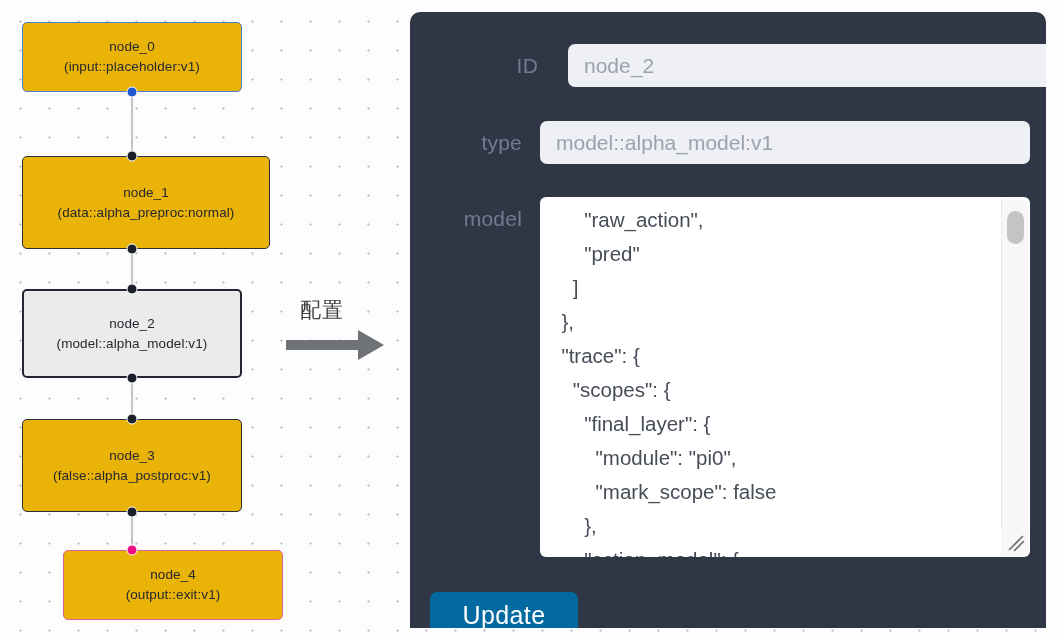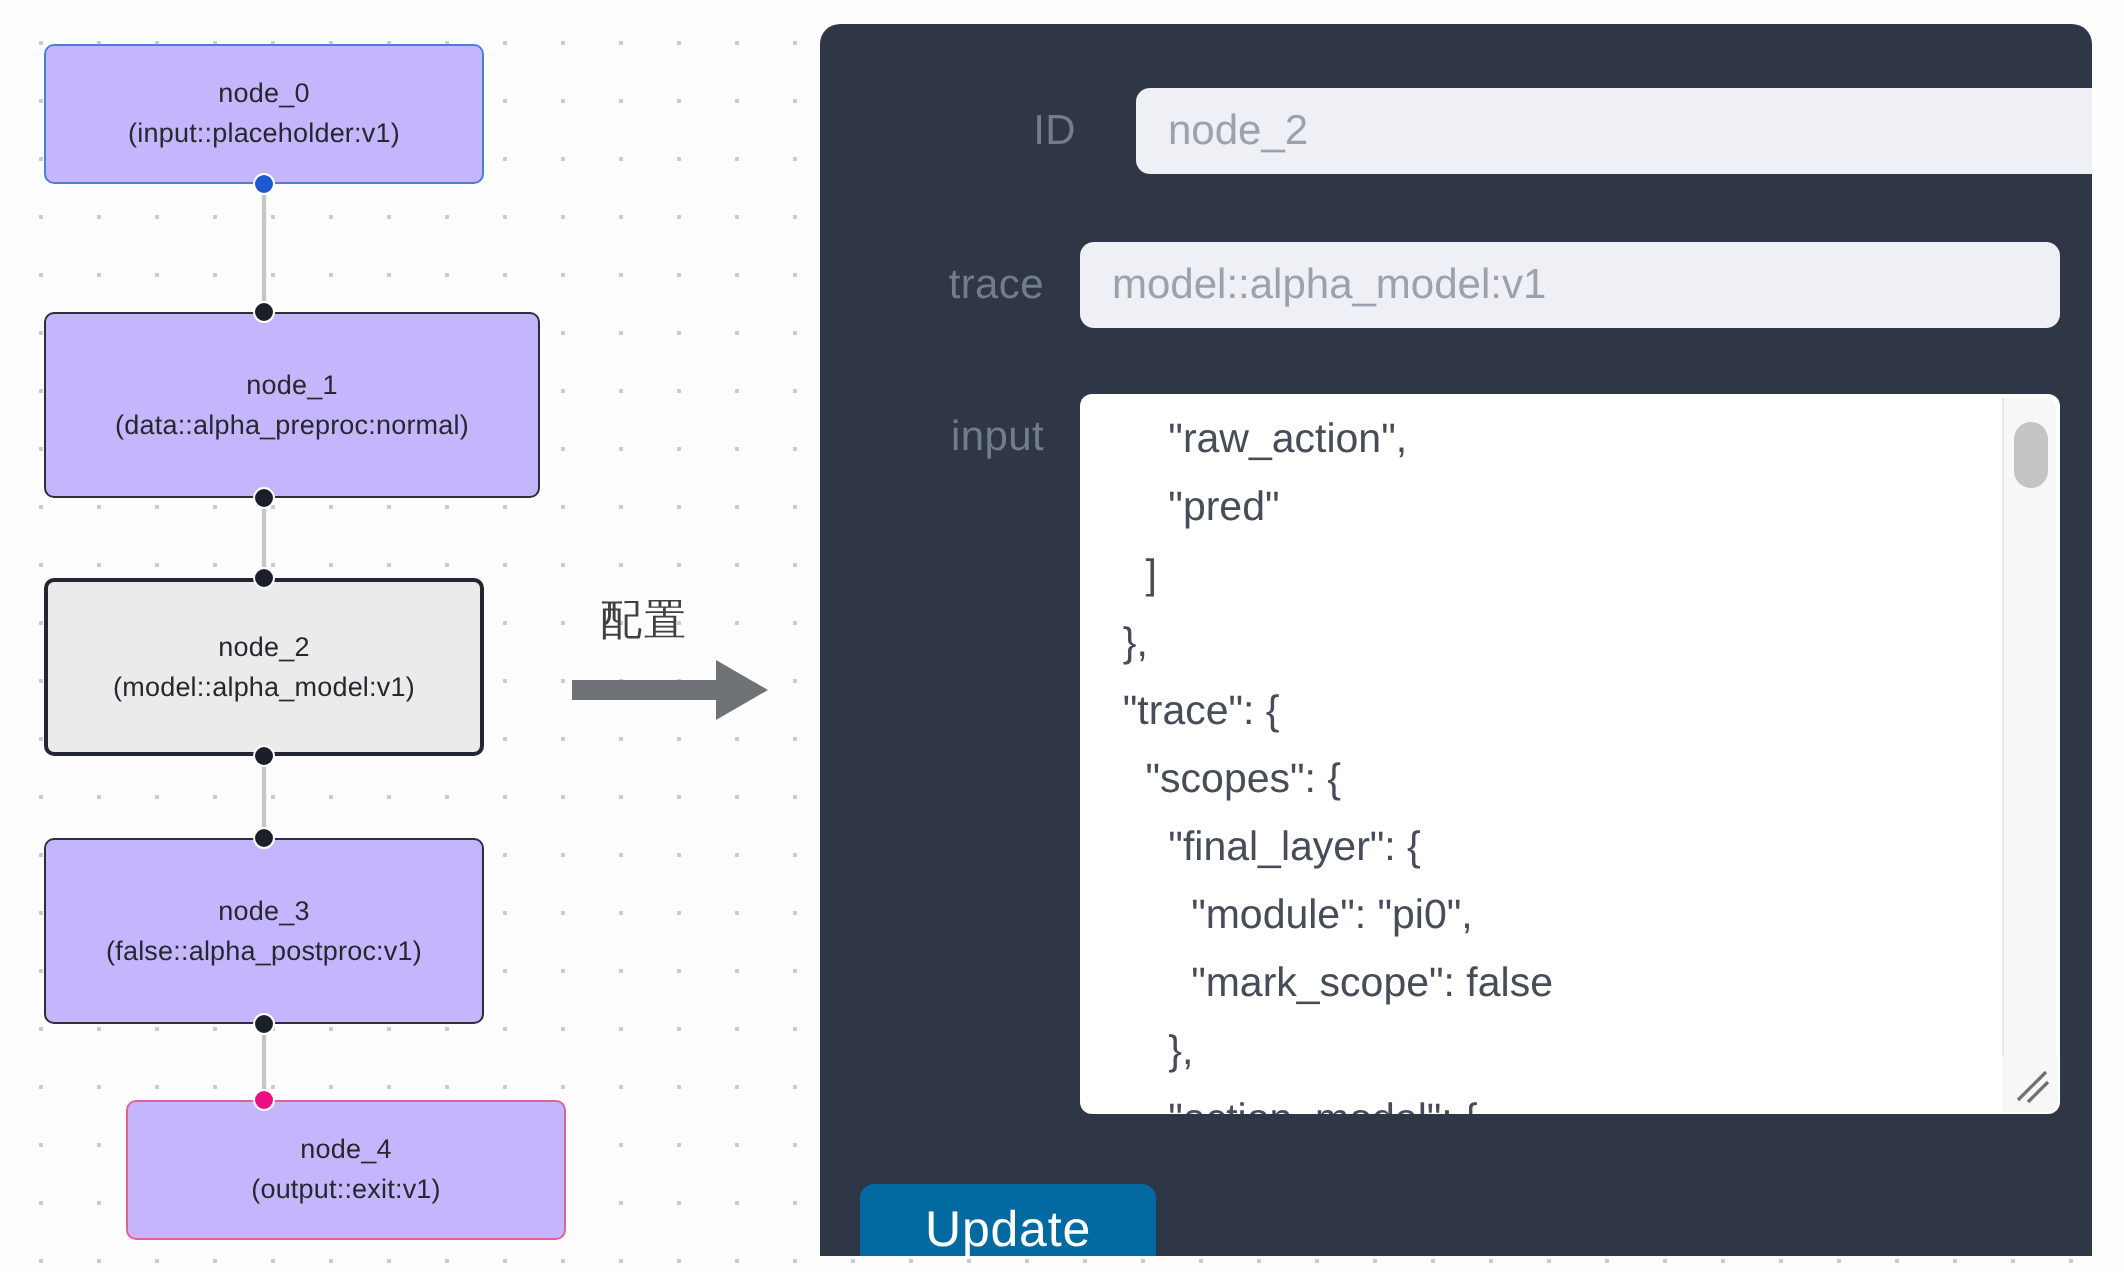--- a/index.html
+++ b/index.html
@@ -39,21 +39,21 @@
     left: 0;
     top: 0;
     width: 1062px;
     height: 643px;
     pointer-events: none;
   }
 
   .node {
     position: absolute;
     box-sizing: border-box;
-    background: #c4b5fd;
+    background: #eab308;
     border: 1px solid #2b2f3a;
     border-radius: 5px;
     display: flex;
     flex-direction: column;
     align-items: center;
     justify-content: center;
     text-align: center;
     color: #25282f;
     font-size: 13.5px;
     line-height: 20px;
@@ -298,26 +298,26 @@
   </div>
 
   <div class="inspector">
 
     <div class="field-row" id="row-id">
       <div class="field-label">ID</div>
       <input class="text-input" type="text" value="node_2" style="">
     </div>
 
     <div class="field-row" id="row-type">
-      <div class="field-label">trace</div>
+      <div class="field-label">type</div>
       <input class="text-input" type="text" value="model::alpha_model:v1" style="">
     </div>
 
     <div class="field-row" id="row-config">
-      <div class="field-label">input</div>
+      <div class="field-label">model</div>
       <div class="config-wrap">
         <textarea class="config-textarea" style="">      "raw_action",
       "pred"
     ]
   },
   "trace": {
     "scopes": {
       "final_layer": {
         "module": "pi0",
         "mark_scope": false

